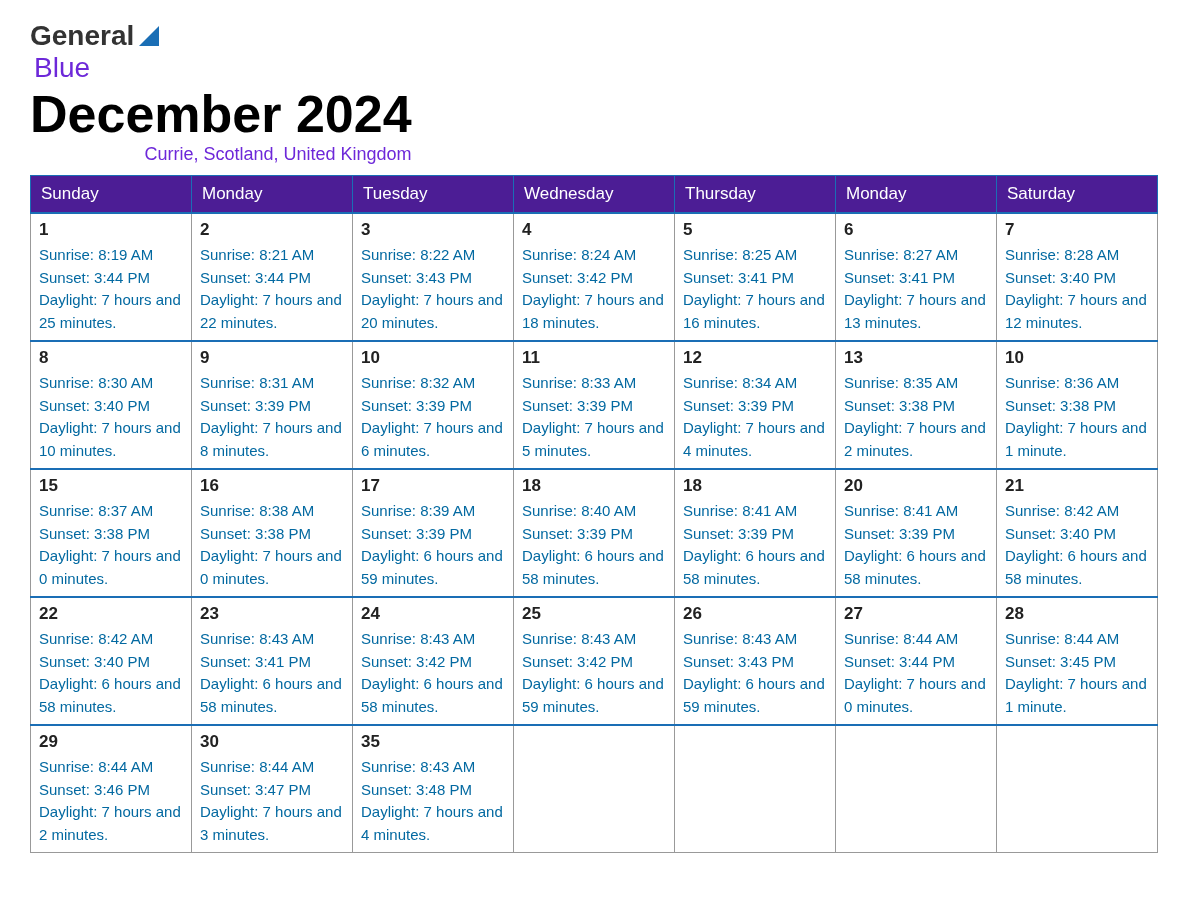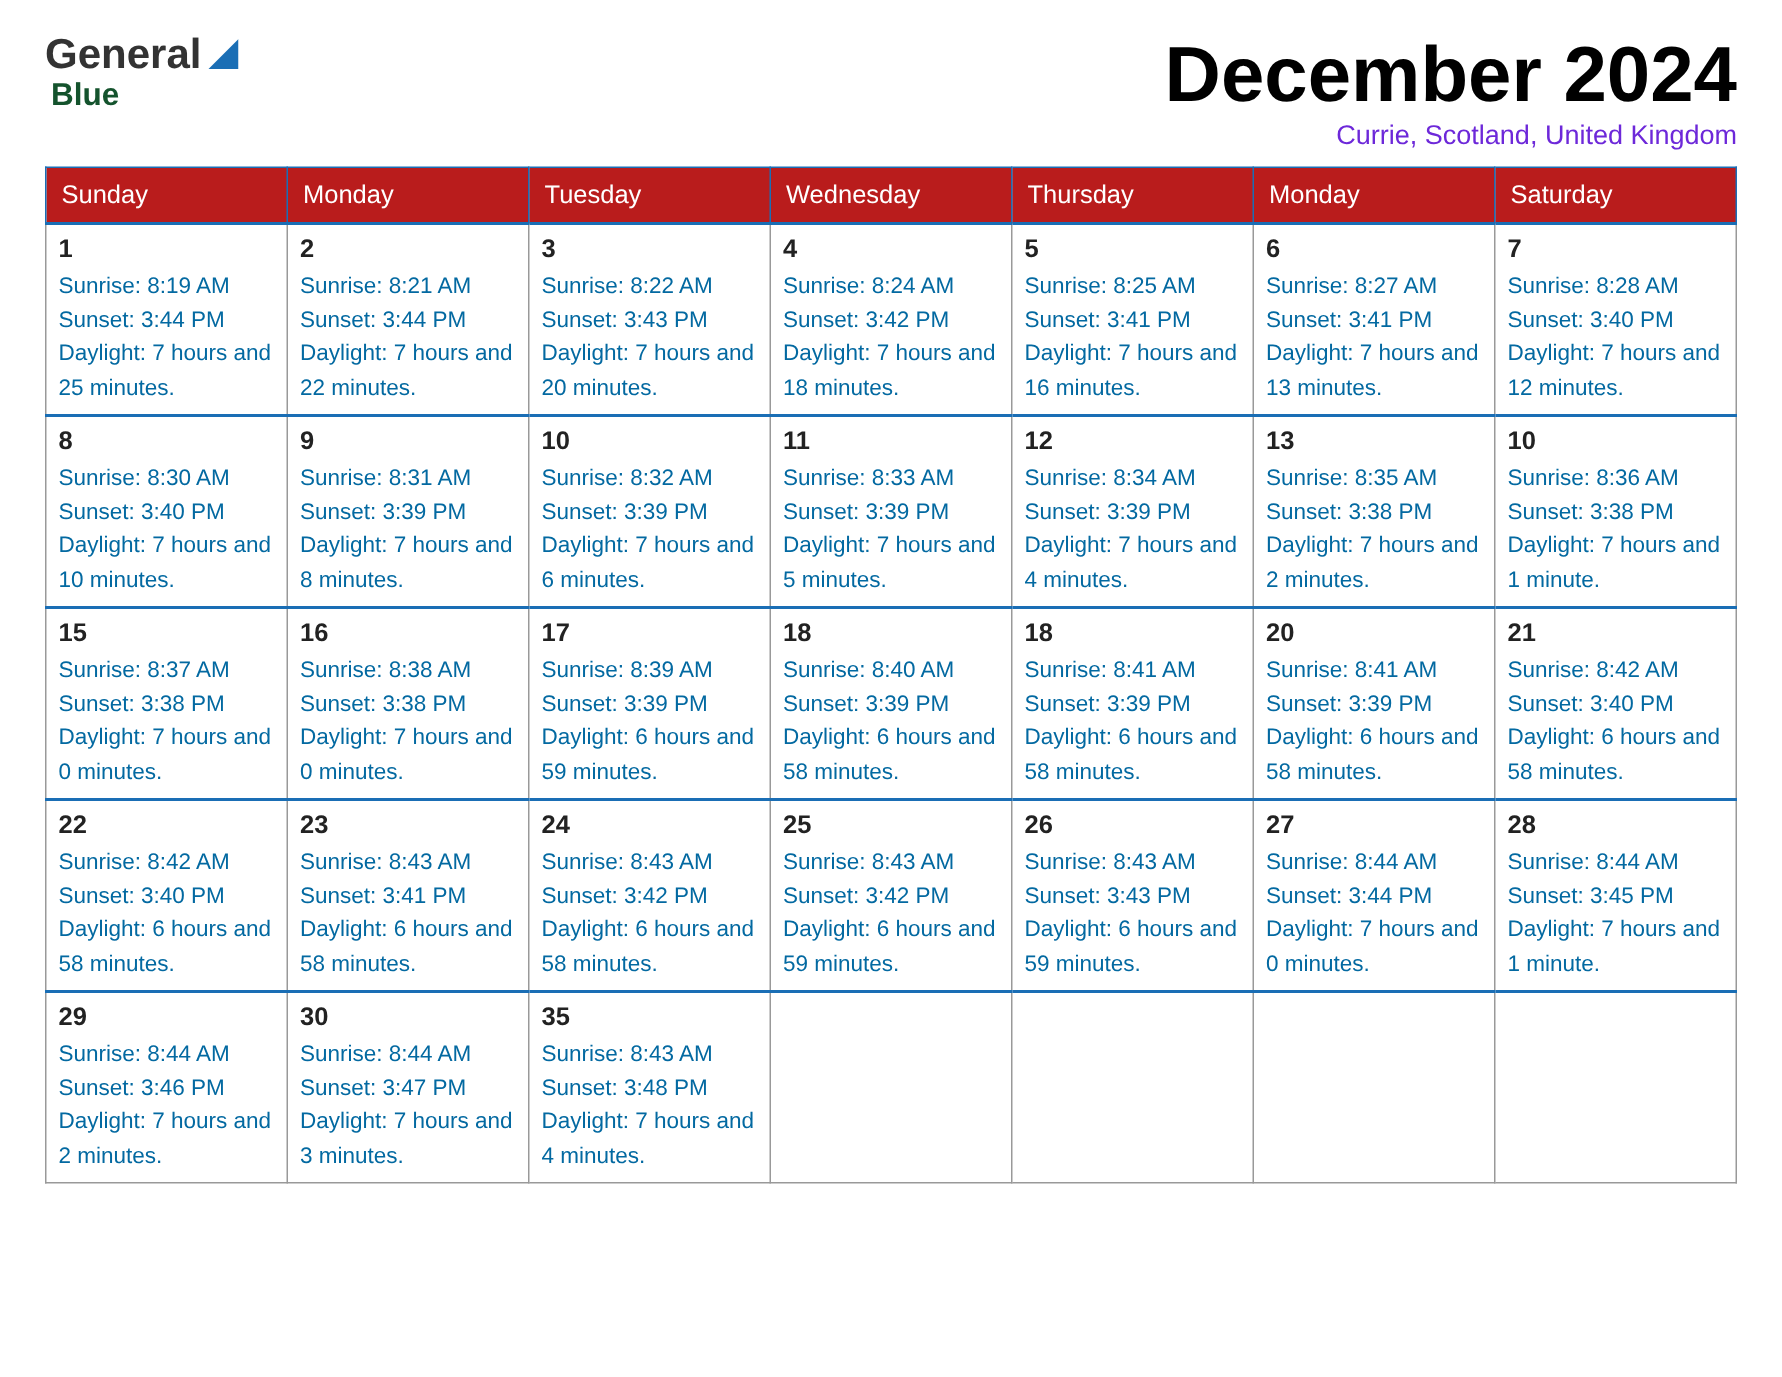--- a/index.html
+++ b/index.html
@@ -8,30 +8,31 @@
       background: #fff;
       padding: 20px 30px;
       width: 1188px;
       min-height: 918px;
     }
     .header {
       display: flex;
       justify-content: space-between;
       align-items: flex-start;
       margin-bottom: 10px;
+      flex-direction: column;
     }
     .logo-text-general {
       font-size: 28px;
       font-weight: bold;
       color: #333;
     }
     .logo-text-blue {
-      font-size: 21px;
-      font-weight: bold;
-      color: #14532d;
+      font-size: 28px;
+      font-weight: normal;
+      color: #6d28d9;
     }
     .logo-wrapper {
       display: flex;
       flex-direction: column;
       align-items: flex-start;
     }
     .logo-top-row {
       display: flex;
       align-items: center;
     }
@@ -47,21 +48,21 @@
       font-size: 18px;
       color: #6d28d9;
       margin-top: 0;
     }
     .calendar-table {
       width: 100%;
       border-collapse: collapse;
       margin-top: 10px;
     }
     .calendar-table th {
-      background-color: #b91c1c;
+      background-color: #4c1d95;
       color: #fff;
       font-size: 17px;
       font-weight: normal;
       padding: 8px 10px;
       text-align: left;
       border: 1px solid #1a6eb5;
       margin-left: 32px;
     }
     .calendar-table td {
       border: 1px solid #999;

